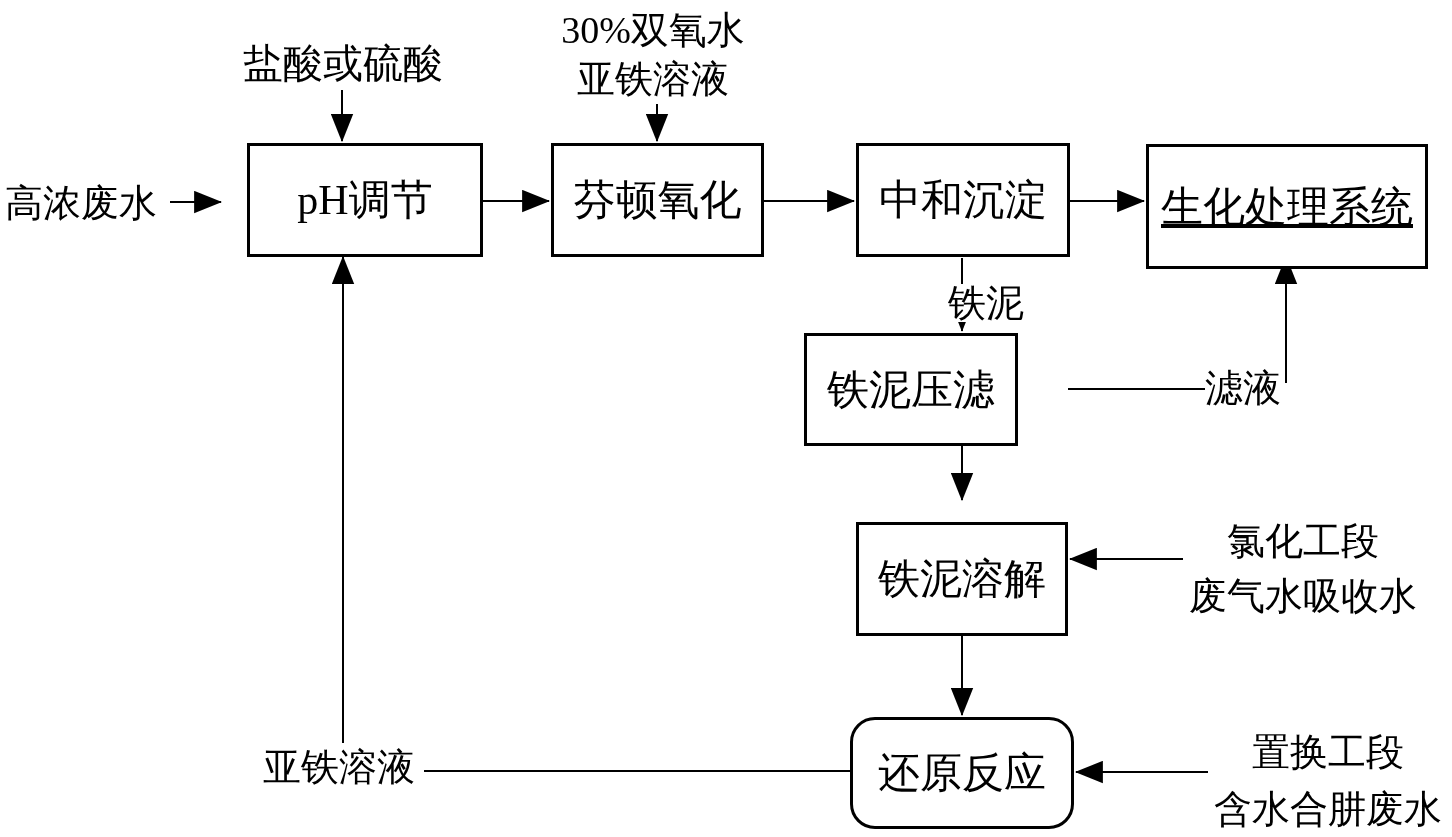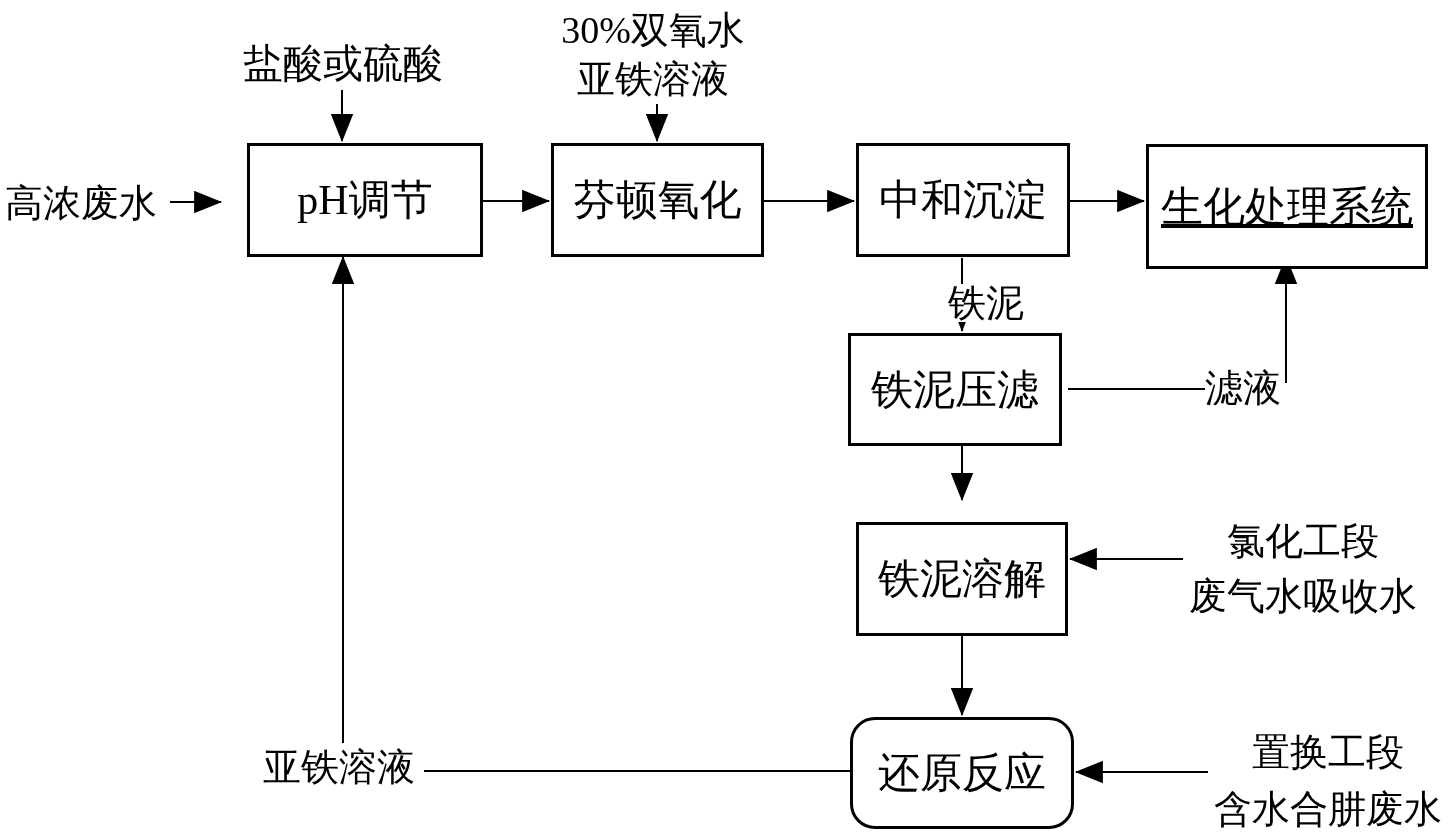--- a/index.html
+++ b/index.html
@@ -30,21 +30,21 @@
     background:#fff;
     z-index:3;
   }
   .lbl-block{text-align:center;}
   .lbl-block span{display:block;}
   
   #box-ph        {left:223px; top:143px; width:236px; height:114px;margin-left:24px;}
   #box-fenton    {left:551px; top:143px; width:213px; height:114px;justify-content:center;}
   #box-neutral   {left:856px; top:143px; width:214px; height:114px;align-items:center;}
   #box-bio       {left:1146px;top:144px; width:282px; height:125px;text-decoration:underline;}
-  #box-press     {left:848px; top:333px; width:214px; height:113px;}
+  #box-press     {left:804px; top:333px; width:214px; height:113px;}
   #box-dissolve  {left:856px; top:522px; width:212px; height:114px;}
   #box-reduction {left:850px; top:717px; width:224px; height:112px;border-radius:25px;}
   
   #lbl-influent   {left:5px;   top:184px;}
   #lbl-acid       {left:243px; top:44px;  font-size:40px;}
   #lbl-oxidant    {left:540px; top:6px;   width:226px; line-height:49px;}
   #lbl-ironsludge {left:928px; top:284px;margin-left:20px;}
   #lbl-filtrate   {left:1205px;top:369px;}
   #lbl-chlor      {left:1183px;top:514px; width:240px; line-height:55px;}
   #lbl-replace    {left:1208px;top:724px; width:240px; line-height:57px;}

